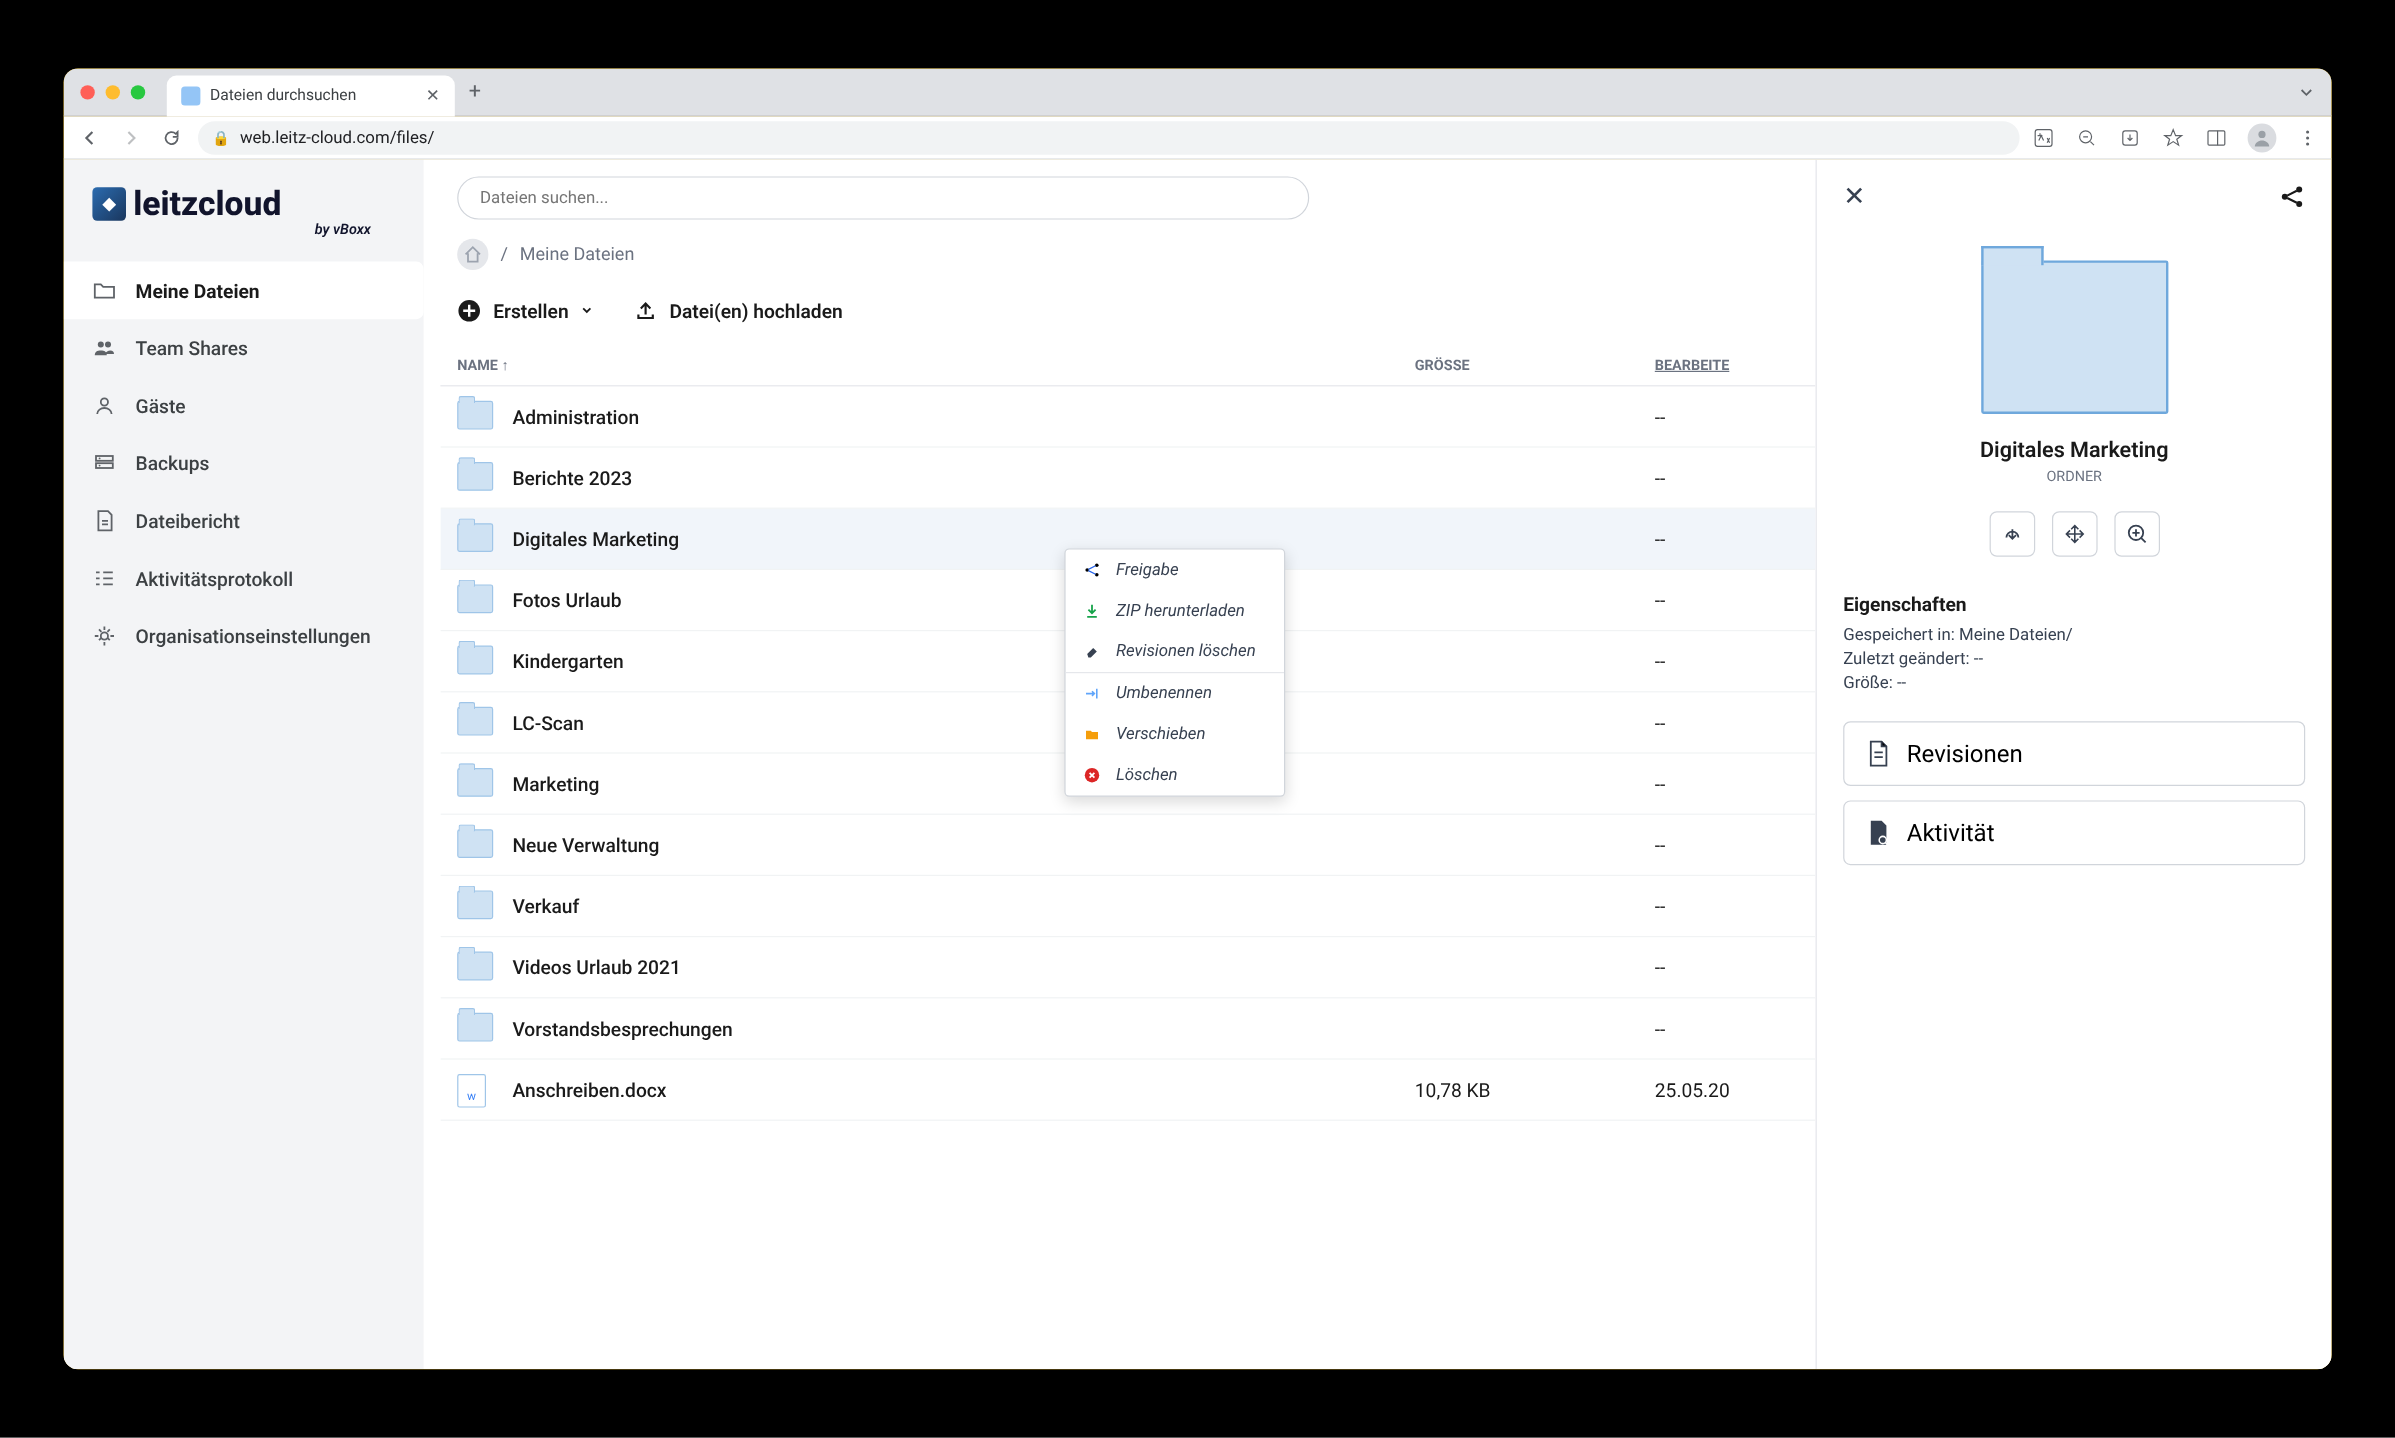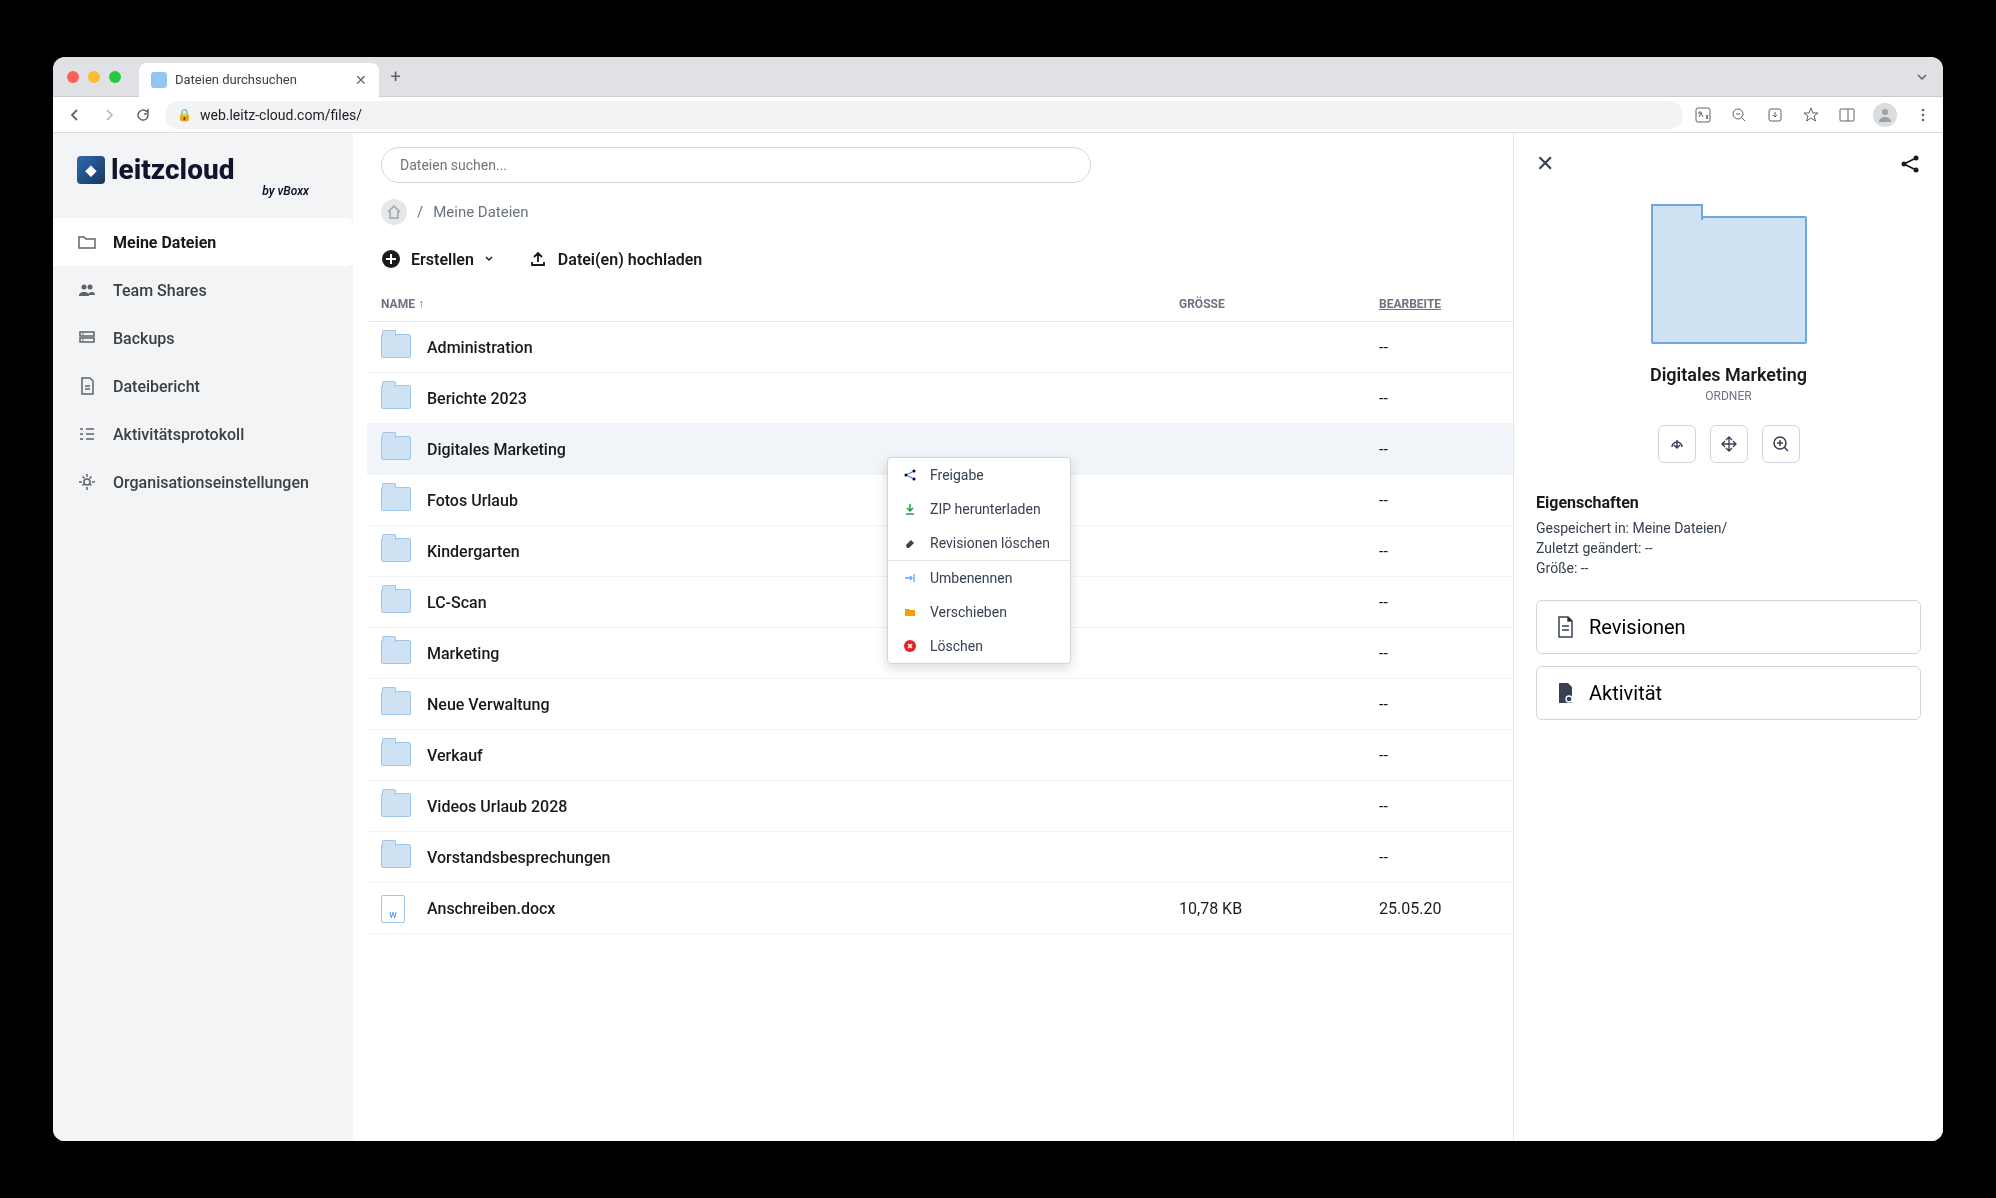--- a/index.html
+++ b/index.html
@@ -49,21 +49,21 @@
 .rows { overflow-y: auto; flex: 1; position: relative; }
 .row { display: flex; align-items: center; padding: 12px 14px; border-bottom: 1px solid #f1f3f4; cursor: pointer; font-size: 16px; color: #1a1a1a; }
 .row.selected { background: #f1f5fa; }
 .row-icon { width: 32px; height: 26px; margin-right: 14px; }
 .folder-ic { width: 30px; height: 24px; background: #cfe2f3; border: 1px solid #9fc5e8; border-radius: 2px; position: relative; }
 .folder-ic::before { content:""; position:absolute; top:-5px; left:0; width:12px; height:5px; background:#cfe2f3; border:1px solid #9fc5e8; border-bottom:none; border-radius:2px 2px 0 0;}
 .doc-ic { width: 24px; height: 28px; border: 1px solid #9fc5e8; border-radius: 2px; background:#fff; display:flex; align-items:flex-end; justify-content:center; font-size:10px; color:#3b82f6; padding-bottom:2px;}
 .row-name { flex: 1; font-weight: 500; }
 .row-size { width: 200px; }
 .row-mod { width: 120px; }
-.ctx-menu { position: absolute; left: 520px; top: 135px; width: 184px; background: #fff; border: 1px solid #d1d5db; border-radius: 4px; box-shadow: 0 4px 12px rgba(0,0,0,.15); z-index: 100; }
+.ctx-menu { position: absolute; left: 520px; top: 135px; width: 184px; background: #fff; border: 1px solid #d1d5db; border-radius: 4px; box-shadow: 0 4px 12px rgba(0,0,0,.15); z-index: 100; font-style: italic; }
 .ctx-item { display: flex; align-items: center; gap: 12px; padding: 9px 14px; font-size: 14px; color: #374151; cursor: pointer; }
 .ctx-sep { height: 1px; background: #e5e7eb; }
 .ctx-icon { width: 16px; height: 16px; display:flex; align-items:center; justify-content:center; font-size:14px; }
 .detail-panel { width: 430px; background: #fff; border-left: 1px solid #e5e7eb; display: flex; flex-direction: column; padding: 18px 22px; }
 .dp-head { display: flex; justify-content: space-between; align-items: center; }
 .dp-close { font-size: 22px; color: #374151; cursor: pointer; }
 .dp-share { cursor: pointer; }
 .dp-folder { margin: 40px auto 20px; width: 156px; height: 128px; background: #cfe2f3; border: 2px solid #6fa8dc; border-radius: 2px; position: relative; }
 .dp-folder::before { content:""; position:absolute; top:-14px; left:-2px; width:48px; height:14px; background:#cfe2f3; border:2px solid #6fa8dc; border-bottom:none;}
 .dp-title { text-align: center; font-size: 18px; font-weight: 600; color: #1a1a1a; }
@@ -191,20 +191,29 @@
                 <circle cx="7" cy="7" r="2.5" fill="currentColor"></circle>
                 <circle cx="13" cy="7" r="2.5" fill="currentColor"></circle>
                 <path d="M2 16c0-3 2-4 5-4s5 1 5 4m-1-1c0-2 2-3 4-3s3 1 3 3" fill="currentColor"></path>
               </svg>
             </span>
             <span>Team Shares</span>
           </div>
           <div class="nav-item">
             <span class="nav-icon">
               <svg width="20" height="20" viewBox="0 0 20 20">
+                <circle cx="10" cy="7" r="3" stroke="currentColor" stroke-width="1.5" fill="none"></circle>
+                <path d="M4 17c0-3 3-5 6-5s6 2 6 5" stroke="currentColor" stroke-width="1.5" fill="none"></path>
+              </svg>
+            </span>
+            <span>Gäste</span>
+          </div>
+          <div class="nav-item">
+            <span class="nav-icon">
+              <svg width="20" height="20" viewBox="0 0 20 20">
                 <rect x="3" y="4" width="14" height="4" stroke="currentColor" stroke-width="1.5" fill="none"></rect>
                 <rect x="3" y="10" width="14" height="4" stroke="currentColor" stroke-width="1.5" fill="none"></rect>
                 <circle cx="6" cy="6" r=".8" fill="currentColor"></circle>
                 <circle cx="6" cy="12" r=".8" fill="currentColor"></circle>
               </svg>
             </span>
             <span>Backups</span>
           </div>
           <div class="nav-item">
             <span class="nav-icon">
@@ -346,21 +355,21 @@
               <div class="folder-ic"></div>
             </div>
             <div class="row-name">Verkauf</div>
             <div class="row-size"></div>
             <div class="row-mod">--</div>
           </div>
           <div class="row">
             <div class="row-icon">
               <div class="folder-ic"></div>
             </div>
-            <div class="row-name">Videos Urlaub 2028</div>
+            <div class="row-name">Videos Urlaub 2021</div>
             <div class="row-size"></div>
             <div class="row-mod">--</div>
           </div>
           <div class="row">
             <div class="row-icon">
               <div class="folder-ic"></div>
             </div>
             <div class="row-name">Vorstandsbesprechungen</div>
             <div class="row-size"></div>
             <div class="row-mod">--</div>

